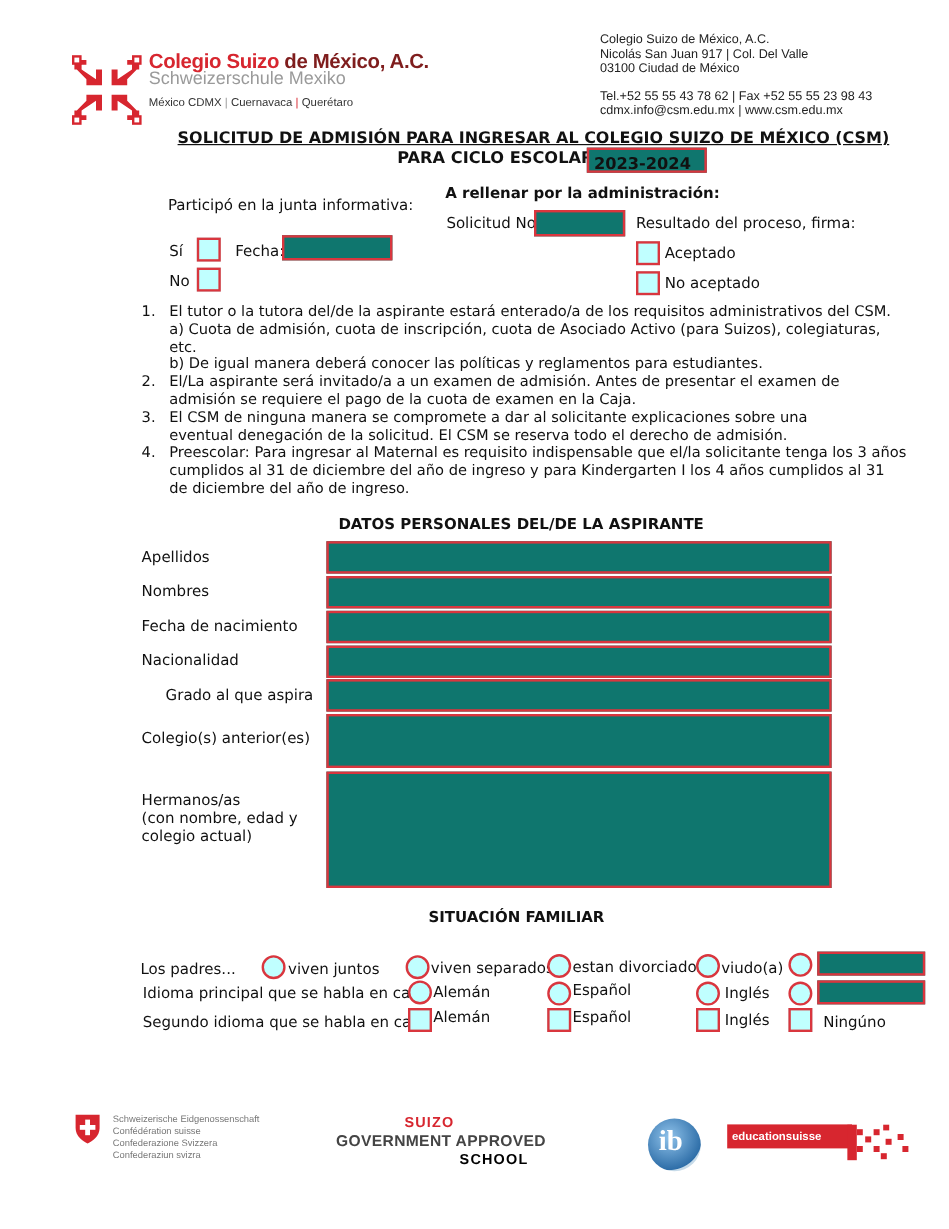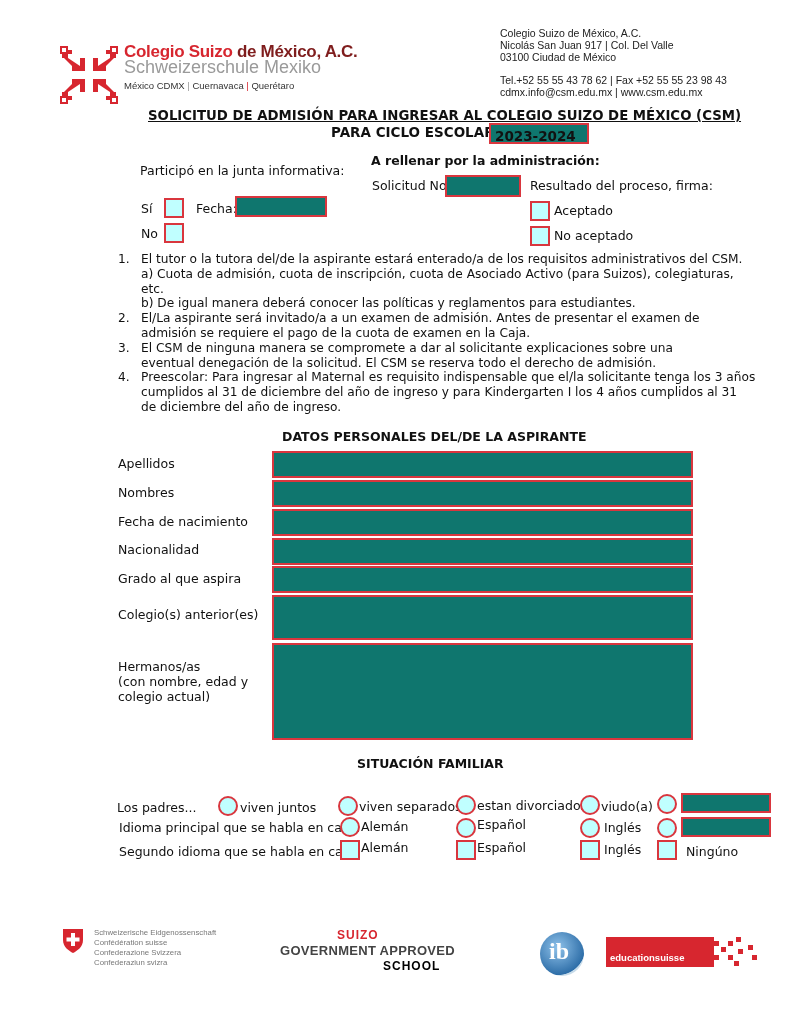--- a/index.html
+++ b/index.html
@@ -35,21 +35,21 @@
       <polygon points="4,56 14,56 14,52 10,52 10,48 22,40 22,48 27,48 27,35 14,35 14,40 6,48 4,48"></polygon>
       <rect x="3" y="53" width="6" height="6" fill="#fff" stroke="#d7262f" stroke-width="2"></rect>
 
       <polygon points="58,56 48,56 48,52 52,52 52,48 40,40 40,48 35,48 35,35 48,35 48,40 56,48 58,48"></polygon>
       <rect x="53" y="53" width="6" height="6" fill="#fff" stroke="#d7262f" stroke-width="2"></rect>
     </g>
   </svg>
   <div class="abs" style="left:66px;top:-2px;white-space:nowrap;font-family:'Liberation Sans',sans-serif;font-size:17px;font-weight:bold;letter-spacing:-0.3px;">
     <span style="color:#d7262f;">Colegio Suizo</span><span style="color:#7f1d1d;"> de México, A.C.</span>
   </div>
-  <div class="abs" style="left:66px;top:13px;font-family:'Liberation Sans',sans-serif;font-size:18px;color:#9a9a9a;white-space:nowrap;">Schweizerschule Mexiko</div>
+  <div class="abs" style="left:66px;top:13px;font-family:'Liberation Sans',sans-serif;font-size:15px;color:#9a9a9a;white-space:nowrap;">Schweizerschule Mexiko</div>
   <div class="abs" style="left:66px;top:36px;font-family:'Liberation Sans',sans-serif;font-size:9.5px;color:#333;white-space:nowrap;">
     <span>México CDMX</span>
     <span style="color:#999;"> | </span>
     <span>Cuernavaca</span>
     <span style="color:#d7262f;"> | </span>
     <span>Querétaro</span>
   </div>
 </div>
 
 <div class="abs" style="left:500px;top:27px;">
@@ -111,21 +111,21 @@
 
 <div class="label" style="top:485px;">Nombres</div>
 <div class="field" style="left:272px;top:480px;width:421px;height:27px;"></div>
 
 <div class="label" style="top:514px;">Fecha de nacimiento</div>
 <div class="field" style="left:272px;top:509px;width:421px;height:27px;"></div>
 
 <div class="label" style="top:542px;">Nacionalidad</div>
 <div class="field" style="left:272px;top:538px;width:421px;height:27px;"></div>
 
-<div class="label" style="top:571px;">Grado al que aspira</div>
+<div class="label" style="top:571px;margin-left:20px;">Grado al que aspira</div>
 <div class="field" style="left:272px;top:566px;width:421px;height:27px;"></div>
 
 <div class="label" style="top:607px;">Colegio(s) anterior(es)</div>
 <div class="field" style="left:272px;top:595px;width:421px;height:45px;"></div>
 
 <div class="label" style="top:659px;white-space:pre-line;">Hermanos/as
 (con nombre, edad y
 colegio actual)</div>
 <div class="field" style="left:272px;top:643px;width:421px;height:97px;"></div>
 
@@ -181,21 +181,21 @@
   <div class="abs" style="left:57px;top:0;font-size:12px;color:#d7262f;letter-spacing:1px;">SUIZO</div>
   <div class="abs" style="left:0;top:15px;font-size:13px;color:#444;white-space:nowrap;letter-spacing:0.3px;">GOVERNMENT APPROVED</div>
   <div class="abs" style="left:103px;top:31px;font-size:12px;color:#000000;letter-spacing:1px;">SCHOOL</div>
 </div>
 
 <div class="abs" style="left:540px;top:932px;width:44px;height:44px;border-radius:50%;background:radial-gradient(circle at 40% 35%, #8fc2ea, #2e6ea8 70%, #c7dbe9 72%);">
   <span style="position:absolute;left:9px;top:6px;font-family:'Liberation Serif',serif;font-size:24px;font-weight:bold;color:#fff;">ib</span>
 </div>
 
 <div class="abs" style="left:606px;top:937px;width:150px;height:30px;">
-  <div class="abs" style="left:0;top:0;width:104px;height:30px;background:#d7262f;">
+  <div class="abs" style="left:0;top:0;width:104px;height:20px;background:#d7262f;">
     <span style="position:absolute;left:4px;bottom:4px;font-family:'Liberation Sans',sans-serif;font-size:9.5px;font-weight:bold;color:#fff;">educationsuisse</span>
   </div>
   <svg class="abs" style="left:100px;top:0;" width="52" height="30" viewBox="0 0 52 30">
     <g fill="#d7262f">
       <rect x="0" y="0" width="8" height="30"></rect>
       <rect x="8" y="4" width="5" height="5"></rect>
         <rect x="8" y="18" width="5" height="5"></rect>
       <rect x="15" y="10" width="5" height="5"></rect>
         <rect x="22" y="4" width="5" height="5"></rect>
       <rect x="22" y="18" width="5" height="5"></rect>

